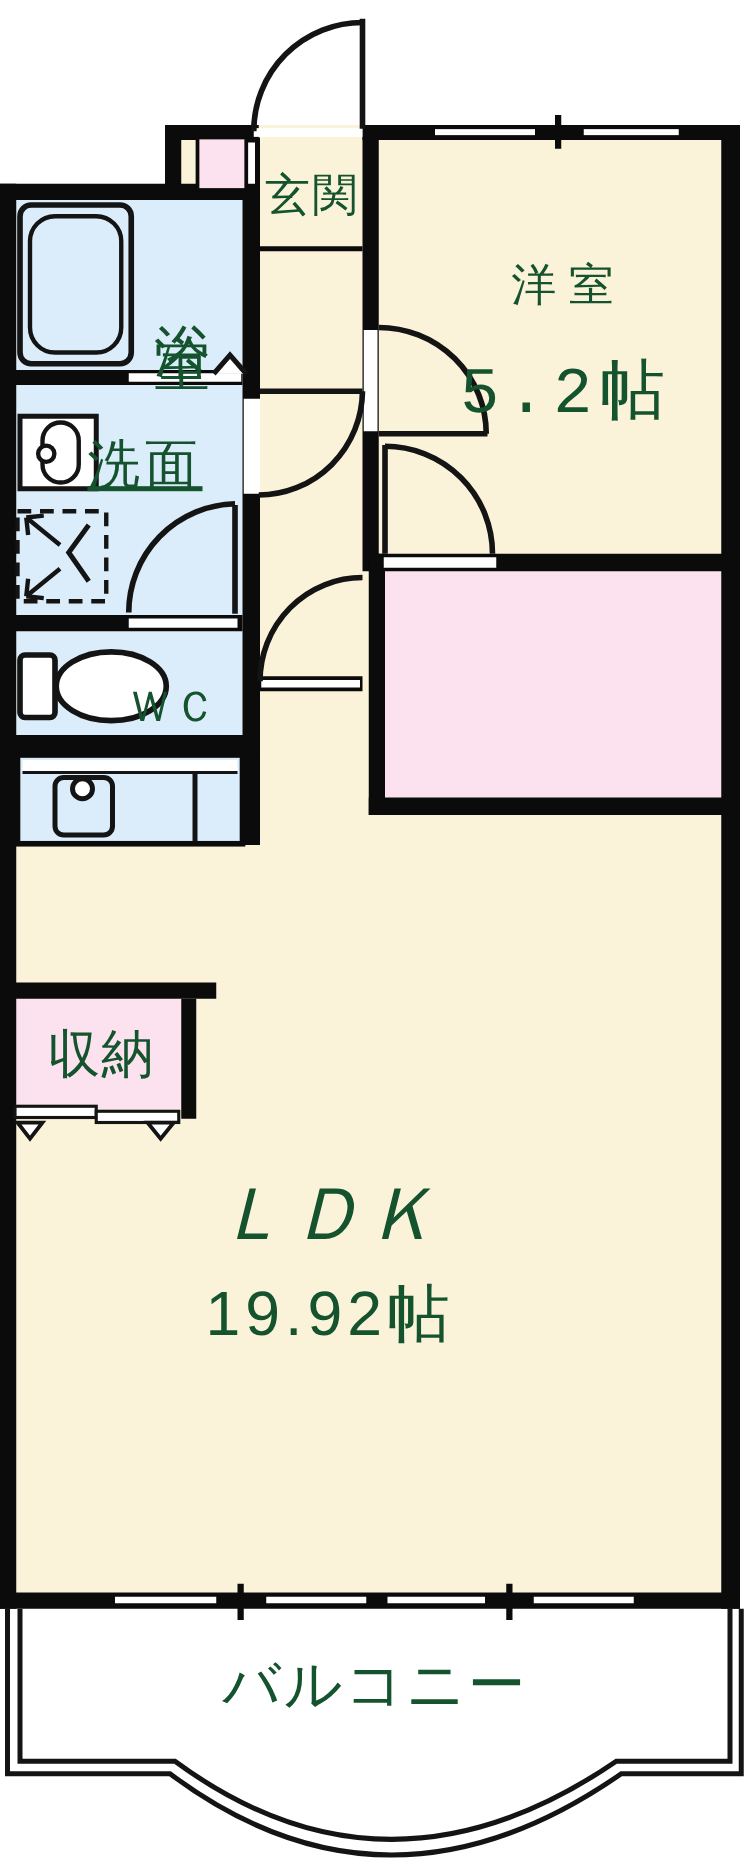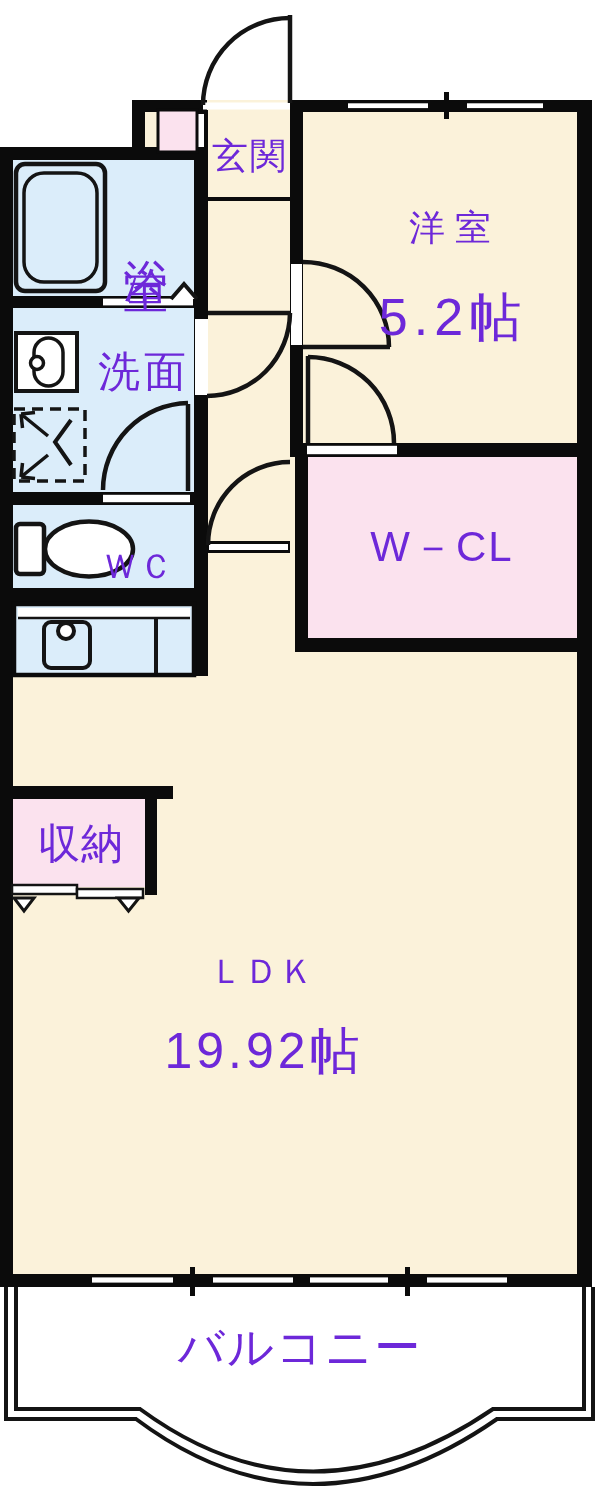--- a/index.html
+++ b/index.html
@@ -8,21 +8,21 @@
     width:600px;height:1492px;
     background:#ffffff;
     font-family:"Liberation Sans","DejaVu Sans",sans-serif;
     overflow:hidden;
   }
   #plan svg{position:absolute;left:0;top:0;}
   .lbl{
     position:absolute;
     transform:translate(-50%,-50%);
     white-space:nowrap;
-    color:#6d28d9;
+    color:#14532d;
     font-weight:500;
     line-height:1.05;
     z-index:5;
   }
   .lbl.vert{writing-mode:vertical-rl;}
 </style>
 </head>
 <body>
 
 <div id="plan">
@@ -160,29 +160,28 @@
     <path d="M6,1287 L6,1419 L136,1419 Q310,1549 497,1419 L593,1419 L593,1287"></path>
     <path d="M16,1287 L16,1409 L140,1409 Q310,1534 493,1409 L584,1409 L584,1287"></path>
   </g>
 
 </svg>
 
 <div class="lbl" style="left:250px;top:156px;font-size:36px;letter-spacing:2px;">玄関</div>
 
 <div class="lbl vert" style="left:146px;top:231px;font-size:45px;letter-spacing:8px;">浴室</div>
 
-<div class="lbl" style="left:144px;top:372px;font-size:42px;letter-spacing:4px;">洗面</div>
+<div class="lbl" style="left:116px;top:372px;font-size:42px;letter-spacing:4px;text-decoration:underline;">洗面</div>
 
 <div class="lbl" style="left:139px;top:547px;font-size:34px;letter-spacing:2px;margin-top:20px;">ＷＣ</div>
 
 <div class="lbl" style="left:455px;top:228px;font-size:36px;letter-spacing:10px;">洋室</div>
-<div class="lbl" style="left:453px;top:317px;font-size:52px;letter-spacing:6px;">5.2帖</div>
+<div class="lbl" style="left:453px;top:317px;font-size:52px;letter-spacing:6px;font-family:Liberation Mono, monospace;">5.2帖</div>
 
-<div class="lbl" style="left:442px;top:547px;font-size:42px;letter-spacing:2px;">W－CL</div>
 
 <div class="lbl" style="left:81px;top:844px;font-size:42px;letter-spacing:1px;">収納</div>
 
-<div class="lbl" style="left:262px;top:972px;font-size:34px;letter-spacing:1px;">ＬＤＫ</div>
+<div class="lbl" style="left:262px;top:972px;font-size:59px;letter-spacing:1px;font-style:italic;">ＬＤＫ</div>
 <div class="lbl" style="left:264px;top:1051px;font-size:50px;letter-spacing:4px;">19.92帖</div>
 
 <div class="lbl" style="left:300px;top:1347px;font-size:46px;letter-spacing:2px;">バルコニー</div>
 
 </div>
 
 </body></html>

